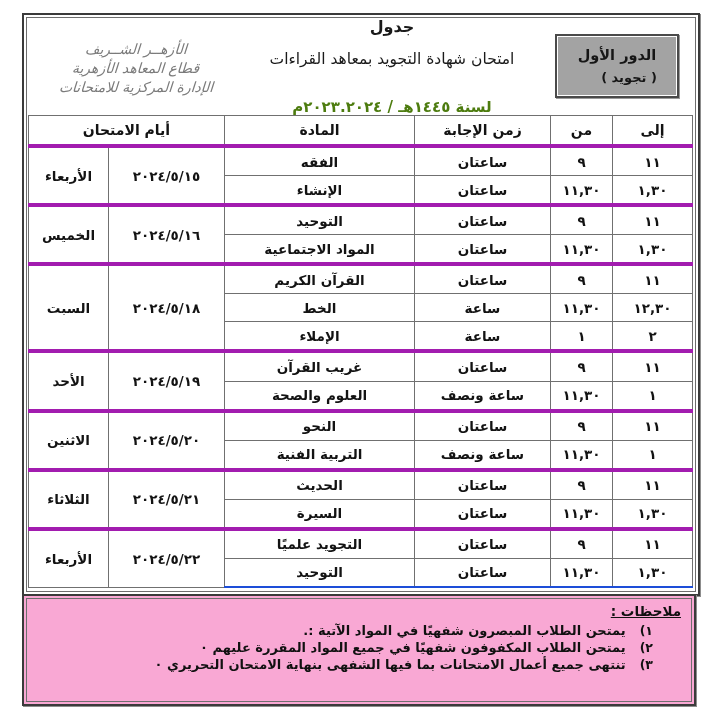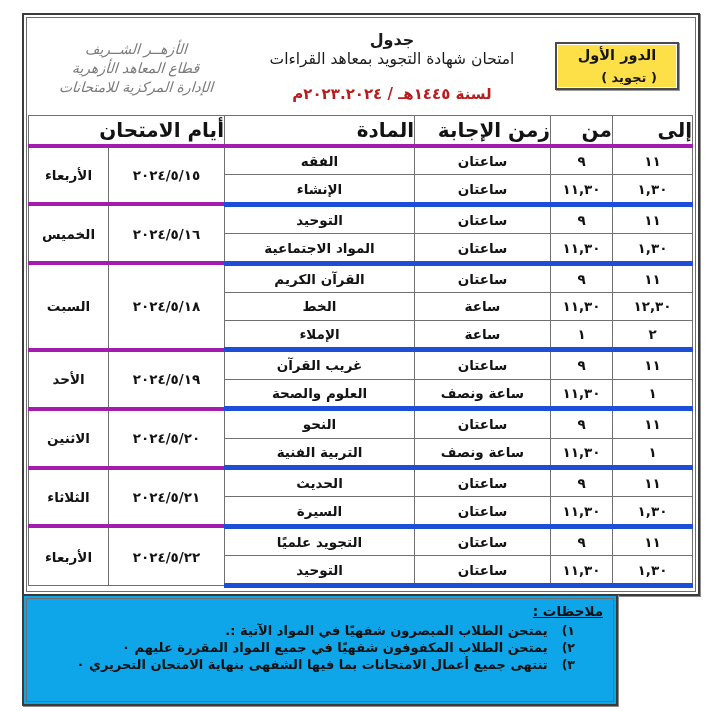--- a/index.html
+++ b/index.html
@@ -66,55 +66,55 @@
     letter-spacing: 1px;
     white-space: nowrap;
     transform: skewX(-4deg);
   }
   .hdr-title {
     flex: 1 1 auto;
     display: flex;
     flex-direction: column;
     align-items: center;
     justify-content: center;
-    gap: 1px;
+    gap: 14px;
   }
   .hdr-title .t1 {
     font-size: 16px;
     font-weight: bold;
     color: #1a1a1a;
   }
   .hdr-title .t2 {
     font-size: 15.5px;
     font-weight: normal;
     color: #1a1a1a;
   }
   .hdr-title .t3 {
     font-size: 15px;
     font-weight: bold;
-    color: #b91c1c;
+    color: #4d7c0f;
     margin-top: 16px;
   }
   .hdr-round-wrap {
     flex: 0 0 152px;
     display: flex;
     align-items: center;
     justify-content: center;
   }
   .hdr-round {
     width: 124px;
-    height: 48px;
+    height: 64px;
     border: 2px solid #4a4a4a;
     box-shadow: 0 0 0 1px #ffffff inset, 1px 1px 0 #9a9a9a;
     display: flex;
     flex-direction: column;
     align-items: center;
     justify-content: center;
     gap: 7px;
-    background: #fde047;
+    background: #a3a3a3;
     box-sizing: border-box;
   }
   .hdr-round .r1 { font-size: 14.5px; font-weight: bold; color: #161616; }
   .hdr-round .r2 { font-size: 13px; font-weight: bold; color: #161616; margin-left: 24px; }
 
   
   .table-wrap {
     position: absolute;
     left: 5px;
     top: 100px;
@@ -132,59 +132,58 @@
   table.sched th, table.sched td {
     border: 1px solid #707070;
     text-align: center;
     vertical-align: middle;
     color: #131313;
     font-weight: bold;
     background: #fff;
     padding: 0;
   }
   table.sched th {
-    font-size: 20px;
+    font-size: 14px;
     height: 28px;
-    text-align: right;
   }
   table.sched td {
     font-size: 13.5px;
     height: 25px;
   }
   td.daycell, td.datecell {
     border-top: 2px solid #3a3a3a;
     border-bottom: 2px solid #3a3a3a;
   }
   tr.group-start > td {
     border-top: 4px solid #a21caf;
   }
   tr.group-end > td {
-    border-bottom: 5px solid #1d4ed8;
+    border-bottom: 2px solid #1d4ed8;
   }
   td.daycell { font-size: 14.5px; }
   td.datecell { font-size: 14px; margin-left: 28px; }
   .col-to    { width: 80px; }
   .col-from  { width: 62px; }
   .col-dur   { width: 136px; }
   .col-subj  { width: 190px; }
   .col-date  { width: 116px; }
   .col-day   { width: 80px; }
   thead th { border-top: 2px solid #3a3a3a; border-bottom: 2px solid #3a3a3a;}
   th.hdr-blankday { border-right: 2px solid #3a3a3a; }
 
   
   .notes {
     position: absolute;
     left: 22px;
     top: 594px;
-    width: 596px;
+    width: 674px;
     height: 112px;
     border: 2px solid #3b3b3b;
     box-sizing: border-box;
-    background: #0ea5e9;
+    background: #f9a8d4;
     box-shadow: 1px 1px 0 #8d8d8d;
   }
   .notes-inner {
     position: absolute;
     left: 2px; top: 2px; right: 2px; bottom: 2px;
     border: 1px solid #6e6e6e;
     box-sizing: border-box;
     padding: 4px 10px 0 10px;
   }
   .notes-title {

